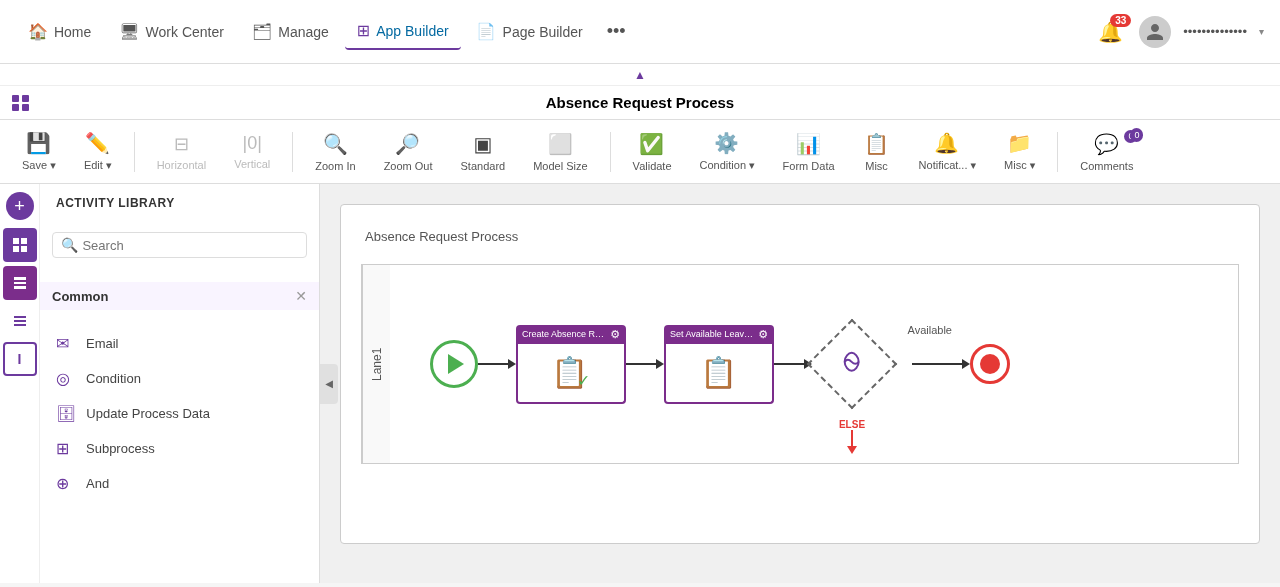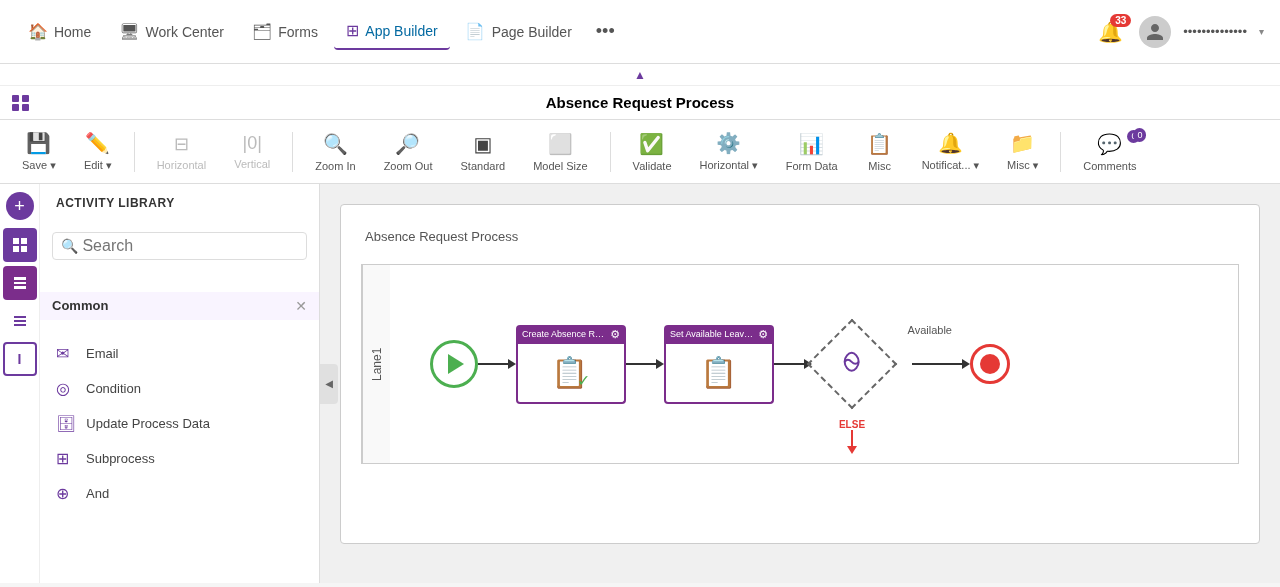--- a/index.html
+++ b/index.html
@@ -88,28 +88,28 @@
     }
     .activity-header {
       padding: 12px 16px 6px; font-weight: 700; font-size: 12px;
       color: #333; letter-spacing: 0.5px; text-transform: uppercase;
     }
     .search-box {
       margin: 0 12px 8px; display: flex; align-items: center;
       border: 1px solid #ddd; border-radius: 4px; padding: 4px 8px; background: #fff;
     }
     .search-box input {
-      border: none; outline: none; font-size: 16px; color: #555;
+      border: none; outline: none; font-size: 13px; color: #555;
       flex: 1; background: transparent;
     }
     .search-icon { color: #999; font-size: 14px; margin-right: 4px; }
 
     .section-header {
-      display: flex; justify-content: space-between;
-      padding: 6px 12px; background: #f9f4ff; cursor: pointer; margin-top: 8px;
+      display: flex; align-items: center; justify-content: space-between;
+      padding: 6px 12px; background: #f9f4ff; cursor: pointer;
     }
     .section-title { font-weight: 600; font-size: 13px; color: #333; }
     .section-close { color: #999; cursor: pointer; font-size: 14px; }
 
     .activity-list { overflow-y: auto; flex: 1; }
     .activity-item {
       display: flex; align-items: center; gap: 10px;
       padding: 8px 16px; cursor: pointer; color: #444; font-size: 13px;
     }
     .activity-icon { font-size: 16px; color: #6c3a9e; min-width: 20px; }
@@ -219,21 +219,21 @@
     <a class="nav-item">
       <span class="nav-icon">🏠</span>
       <span>Home</span>
     </a>
     <a class="nav-item">
       <span class="nav-icon">🖥</span>
       <span>Work Center</span>
     </a>
     <a class="nav-item">
       <span class="nav-icon">🗂</span>
-      <span>Forms</span>
+      <span>Manage</span>
     </a>
     <a class="nav-item active">
       <span class="nav-icon" style="color:#6c3a9e">⊞</span>
       <span style="color:#0369a1">App Builder</span>
     </a>
     <a class="nav-item">
       <span class="nav-icon">📄</span>
       <span>Page Builder</span>
     </a>
     <span class="nav-more">•••</span>
@@ -302,21 +302,21 @@
     <span class="tb-icon">⬜</span>
     <span class="tb-label">Model Size</span>
   </button>
   <div class="toolbar-separator"></div>
   <button class="toolbar-btn">
     <span class="tb-icon">✅</span>
     <span class="tb-label">Validate</span>
   </button>
   <button class="toolbar-btn">
     <span class="tb-icon">⚙️</span>
-    <span class="tb-label">Horizontal ▾</span>
+    <span class="tb-label">Condition ▾</span>
   </button>
   <button class="toolbar-btn">
     <span class="tb-icon">📊</span>
     <span class="tb-label">Form Data</span>
   </button>
   <button class="toolbar-btn">
     <span class="tb-icon">📋</span>
     <span class="tb-label">Misc</span>
   </button>
   <button class="toolbar-btn">

